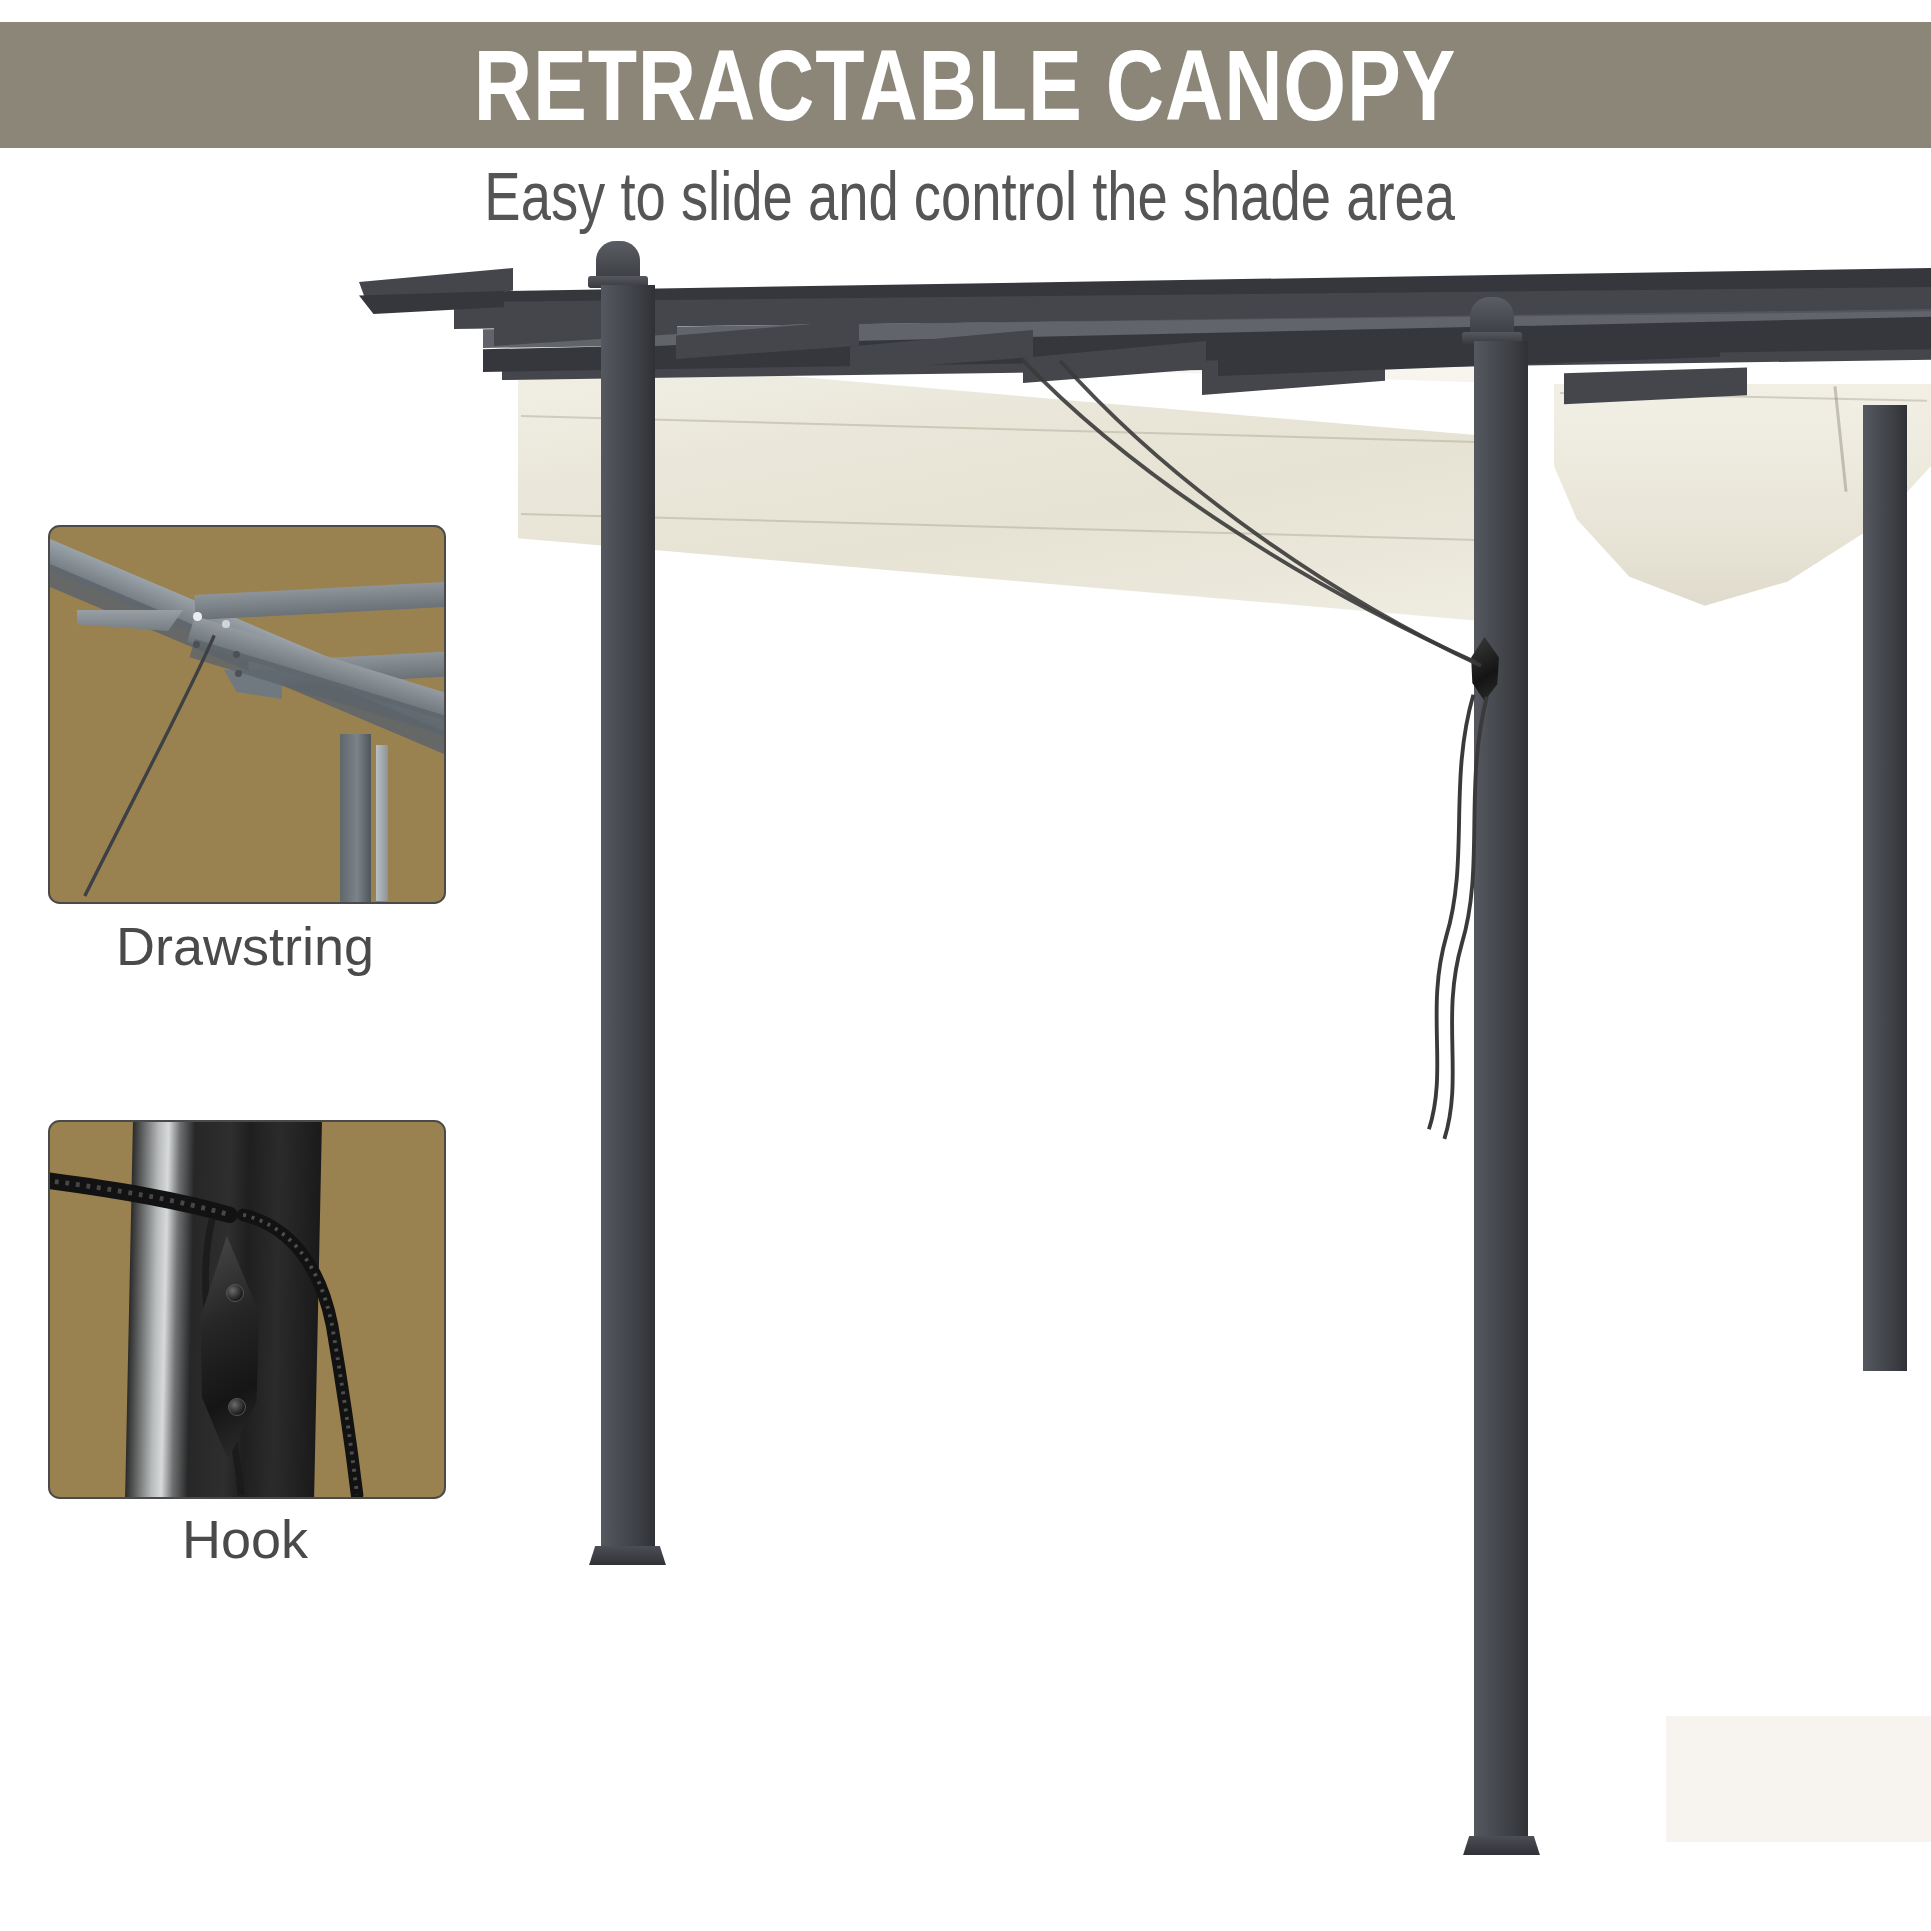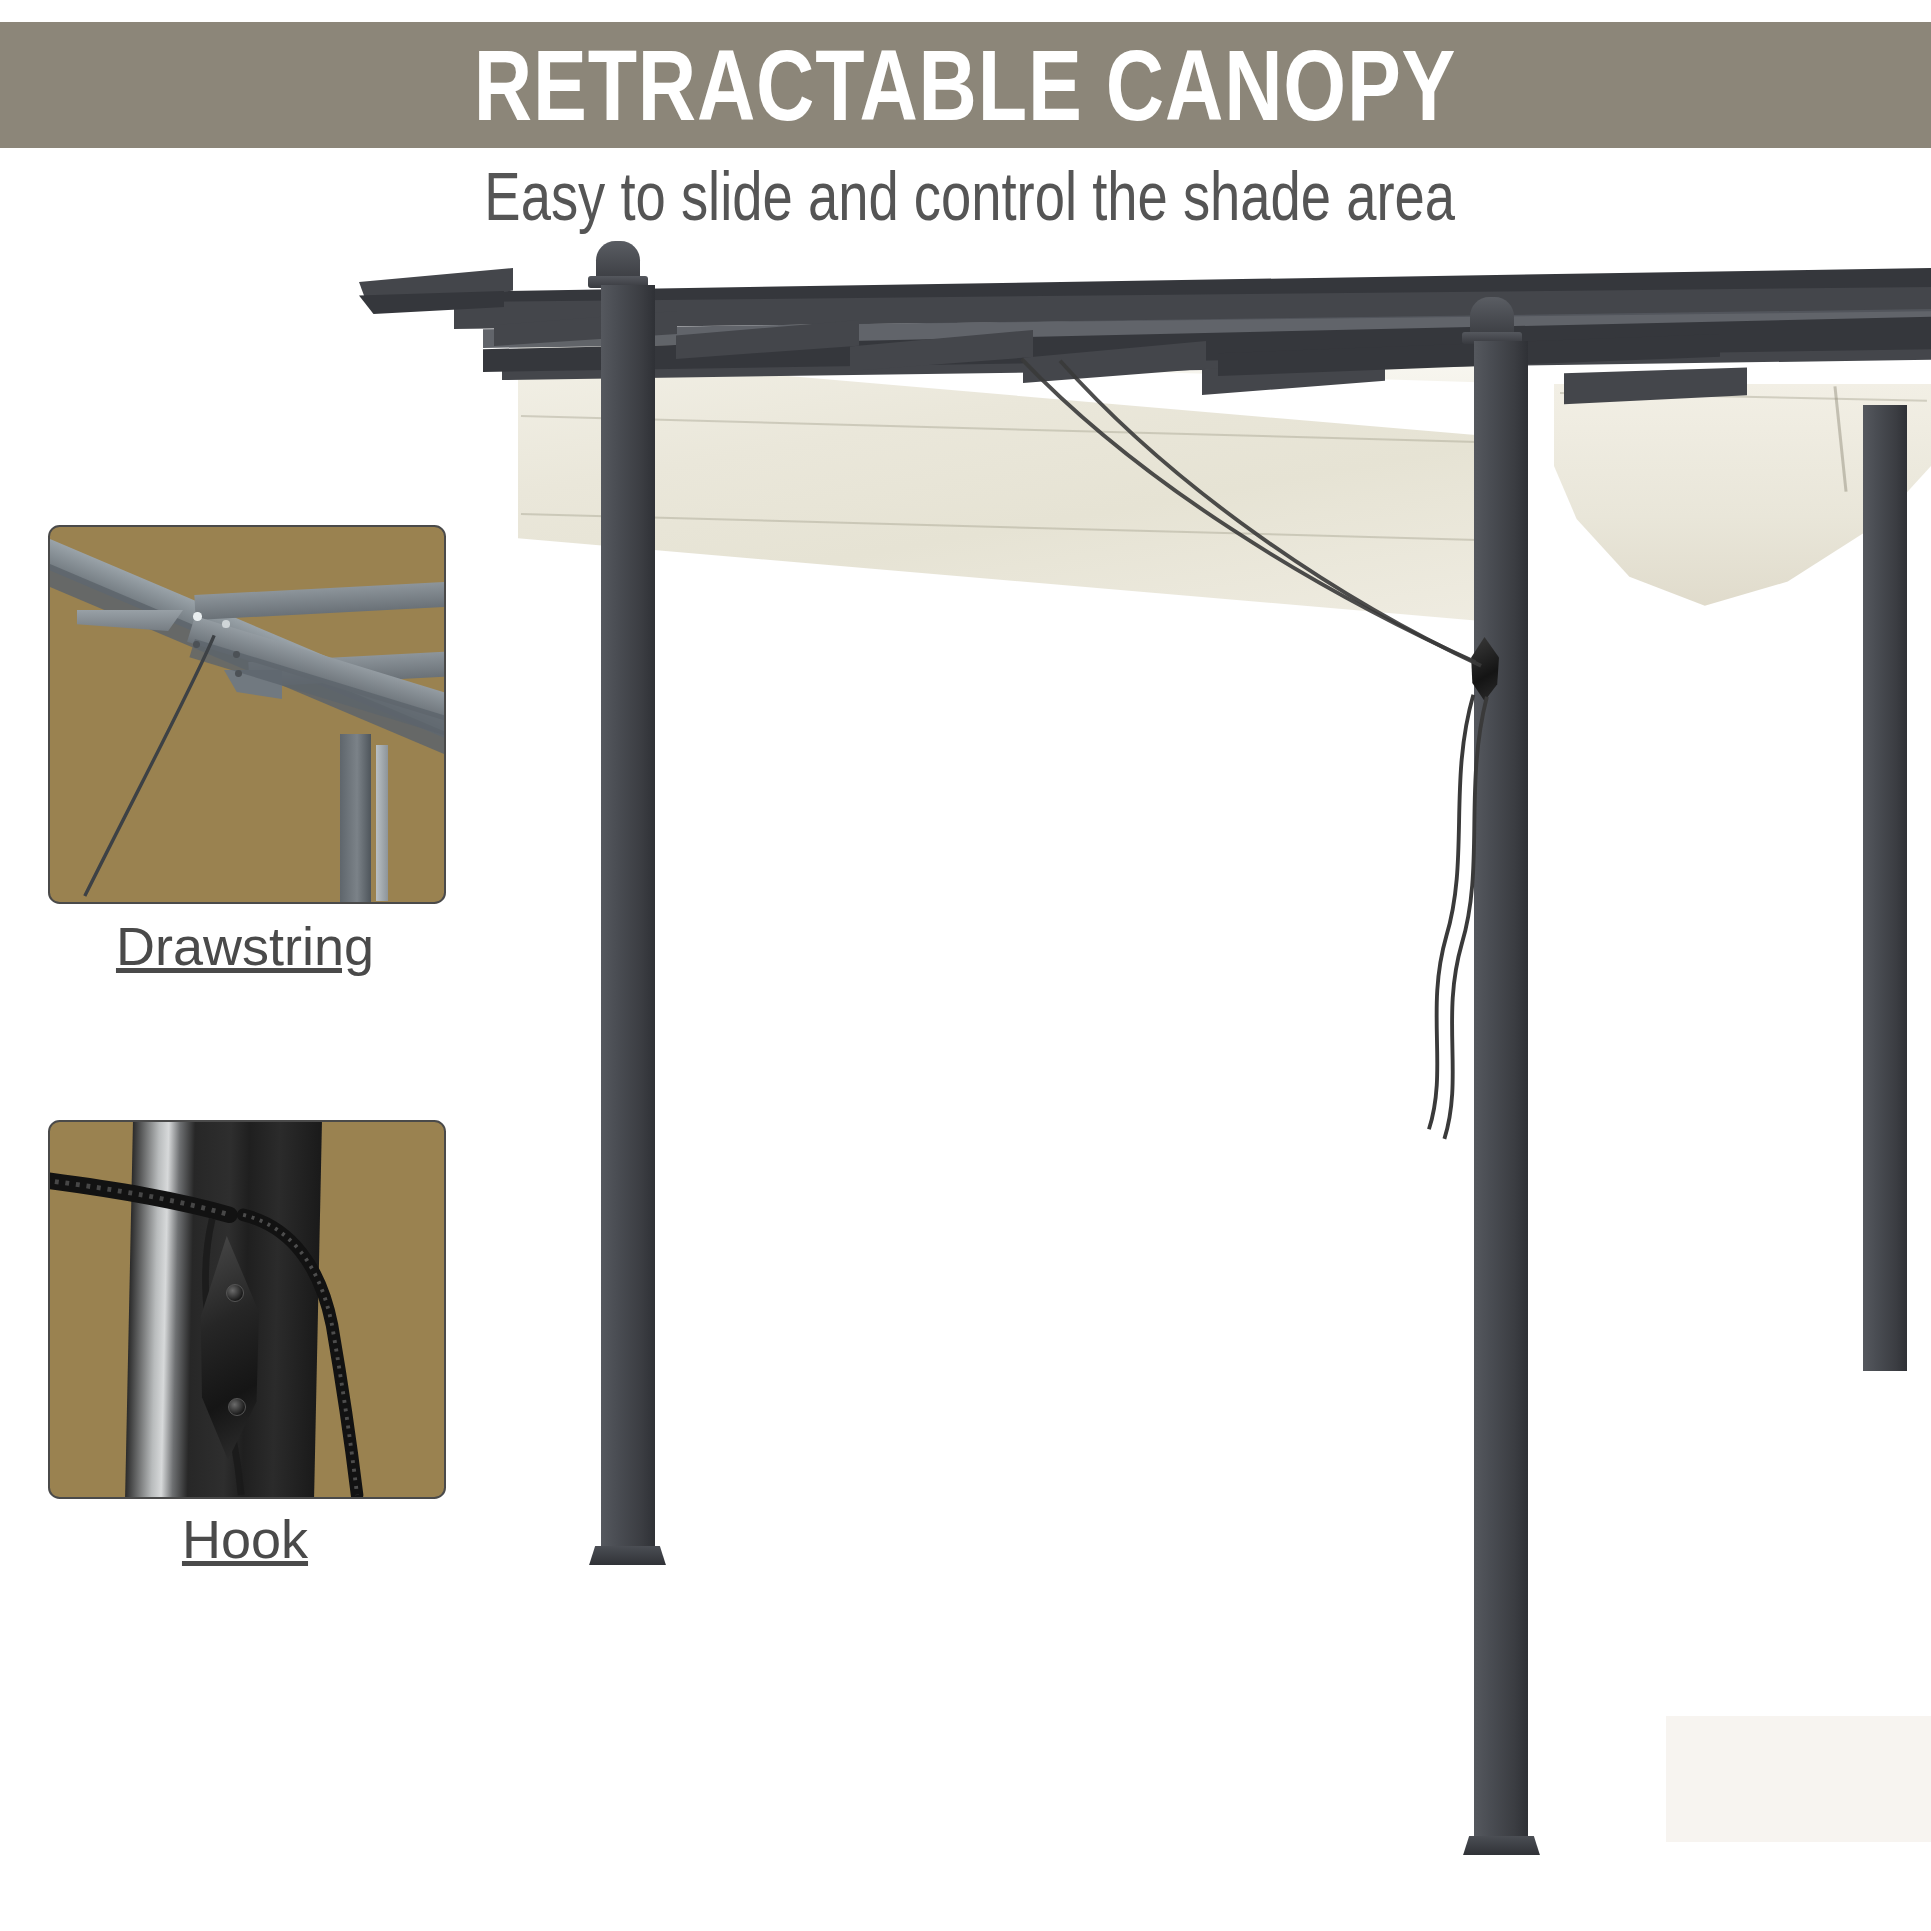--- a/index.html
+++ b/index.html
@@ -40,21 +40,21 @@
   .inset{
     position:absolute;left:48px;width:394px;height:375px;
     border:2.9px solid #4a4a4a;border-radius:11.6px;
     background:#9A8250;overflow:hidden;
   }
   #inset-drawstring{top:525px;}
   #inset-hook{top:1120px;}
 
   .inset-label{
     position:absolute;left:48px;width:394px;text-align:center;
-    color:#4a4a4a;font-size:54px;font-weight:400;line-height:1;text-decoration:underline;
+    color:#4a4a4a;font-size:54px;font-weight:400;line-height:1;
   }
   #label-drawstring{top:919px;}
   #label-hook{top:1512px;}
 
   
   .ds-beam{position:absolute;background:#737A80;}
   .ds-beam-shadow{position:absolute;background:#5d646b;}
 
   
   #hook-post{

